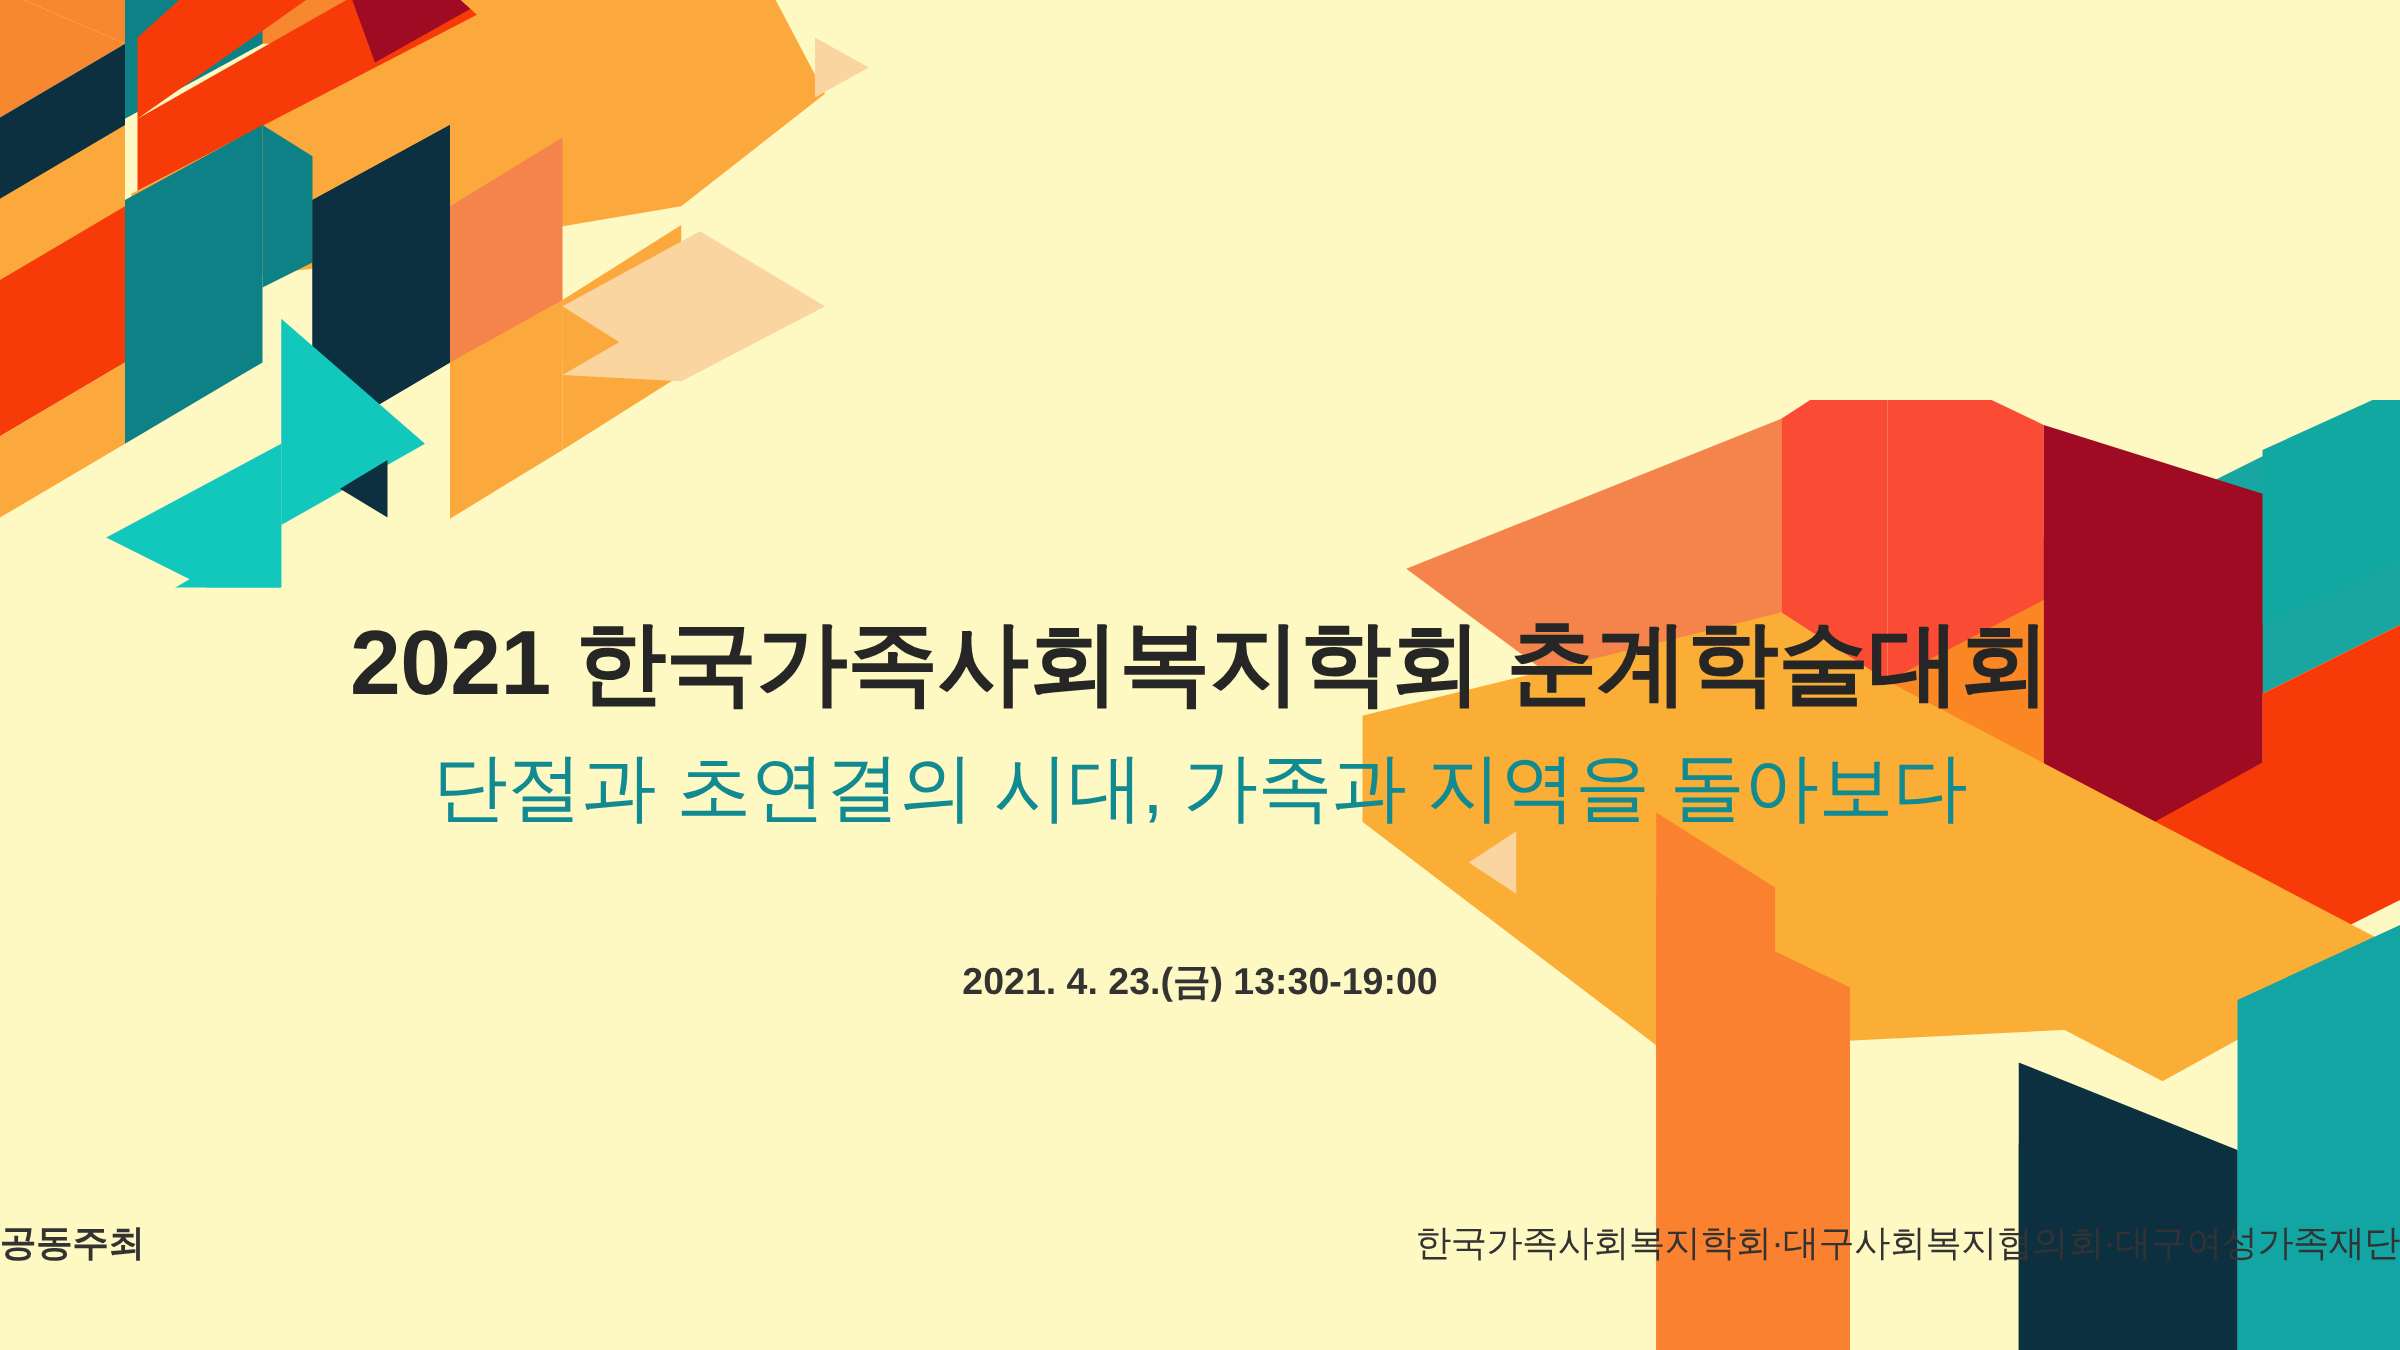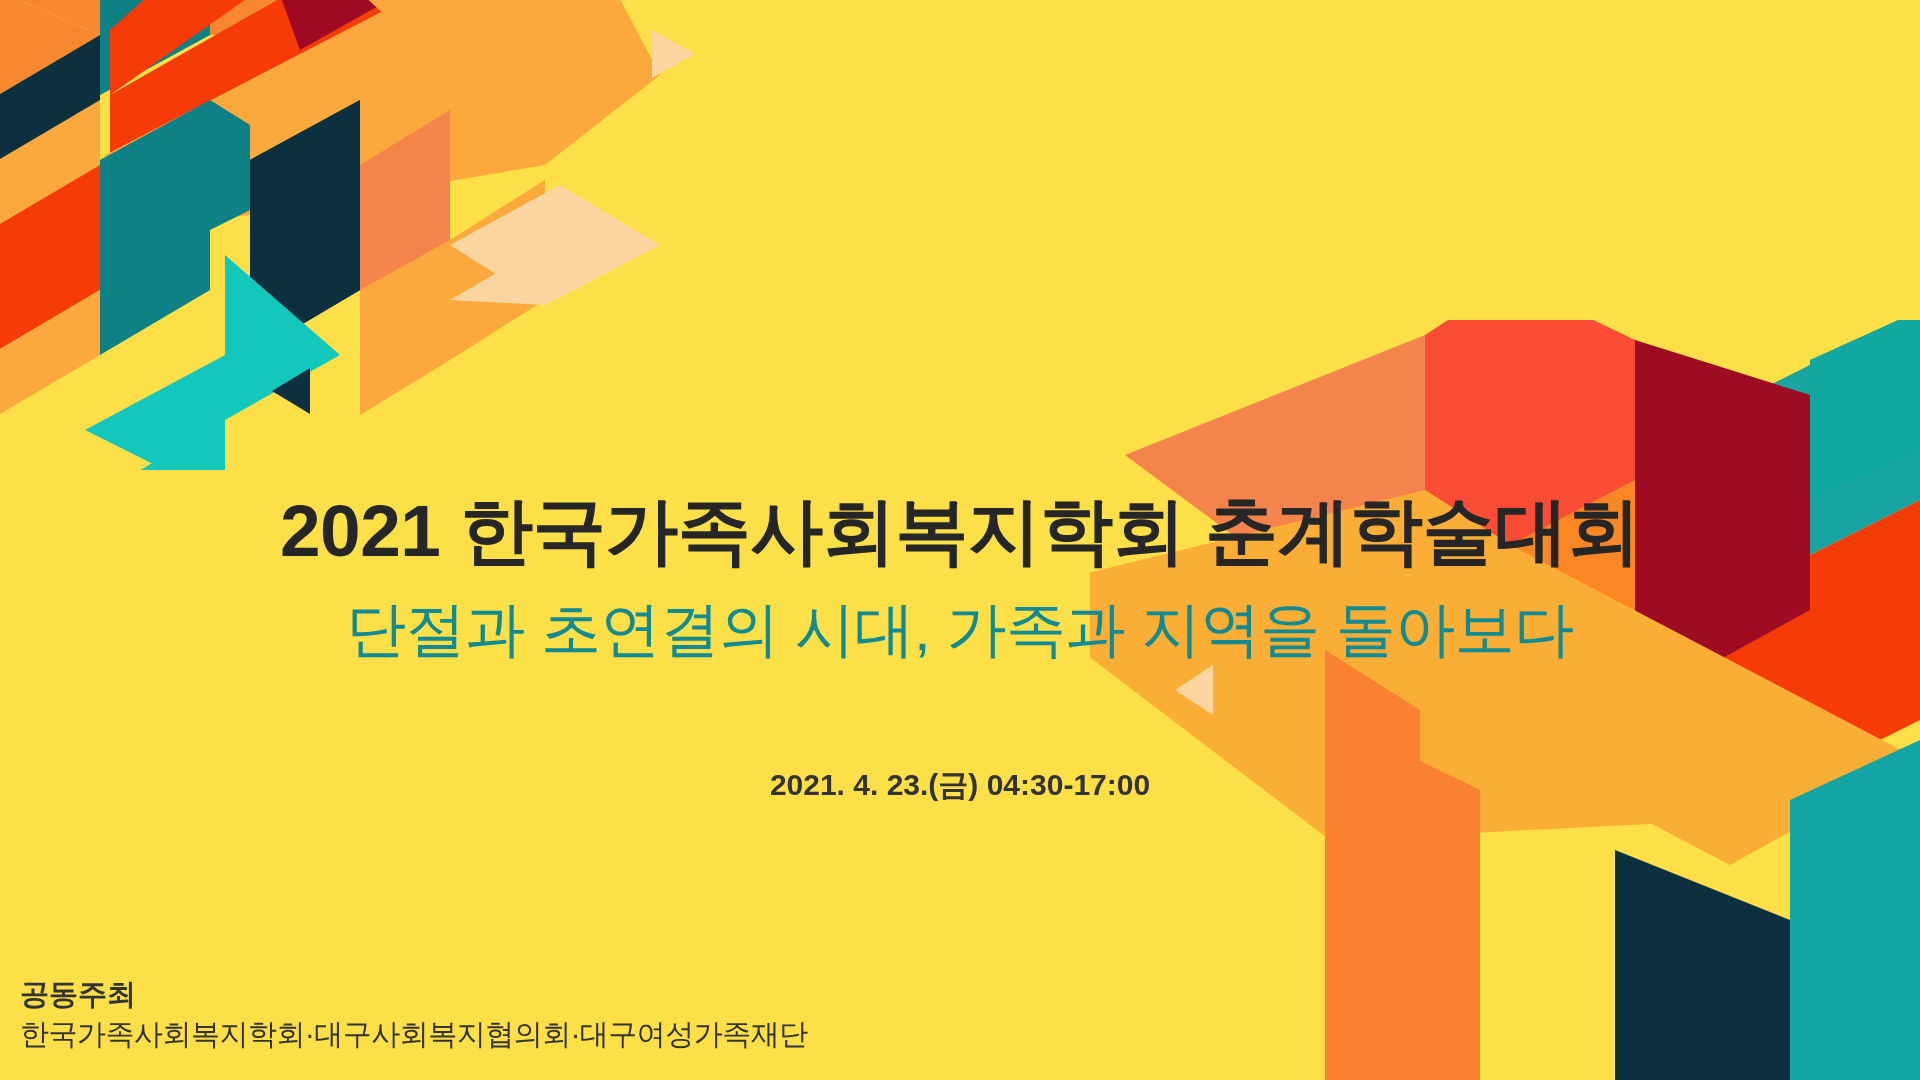--- a/index.html
+++ b/index.html
@@ -7,21 +7,21 @@
     padding: 0;
     background: #ffffff;
   }
   body {
     font-family: "Liberation Sans", "DejaVu Sans", sans-serif;
   }
   #poster {
     position: relative;
     width: 1920px;
     height: 1080px;
-    background: #fde047;
+    background: #fef9c3;
     overflow: hidden;
   }
   #artwork-top-left,
   #artwork-bottom-right {
     position: absolute;
     pointer-events: none;
   }
   #artwork-top-left {
     left: 0;
     top: 0;
@@ -87,21 +87,20 @@
   }
   .host-row {
     position: absolute;
     top: 975px;
     left: 0;
     right: 0;
     display: flex;
     justify-content: space-between;
     align-items: baseline;
     white-space: nowrap;
-    flex-direction: column;
   }
   .host-label {
     font-size: 29px;
     font-weight: 700;
     color: #333333;
     letter-spacing: 0px;
   }
   .host-names {
     font-size: 29px;
     font-weight: 400;
@@ -190,21 +189,21 @@
 
     <polygon points="123,345 123,395 85,370" fill="#FBD5A0"></polygon>
   </svg>
 
   <div id="content">
 
     <h1 class="title-main">2021 한국가족사회복지학회 춘계학술대회</h1>
 
     <h2 class="title-sub">단절과 초연결의 시대, 가족과 지역을 돌아보다</h2>
 
-    <p class="event-datetime">2021. 4. 23.(금) 04:30-17:00</p>
+    <p class="event-datetime">2021. 4. 23.(금) 13:30-19:00</p>
 
     <div class="host-row">
       <span class="host-label">공동주최</span>
       <span class="host-names">한국가족사회복지학회·대구사회복지협의회·대구여성가족재단</span>
     </div>
 
   </div>
 </div>
 
 </body></html>

